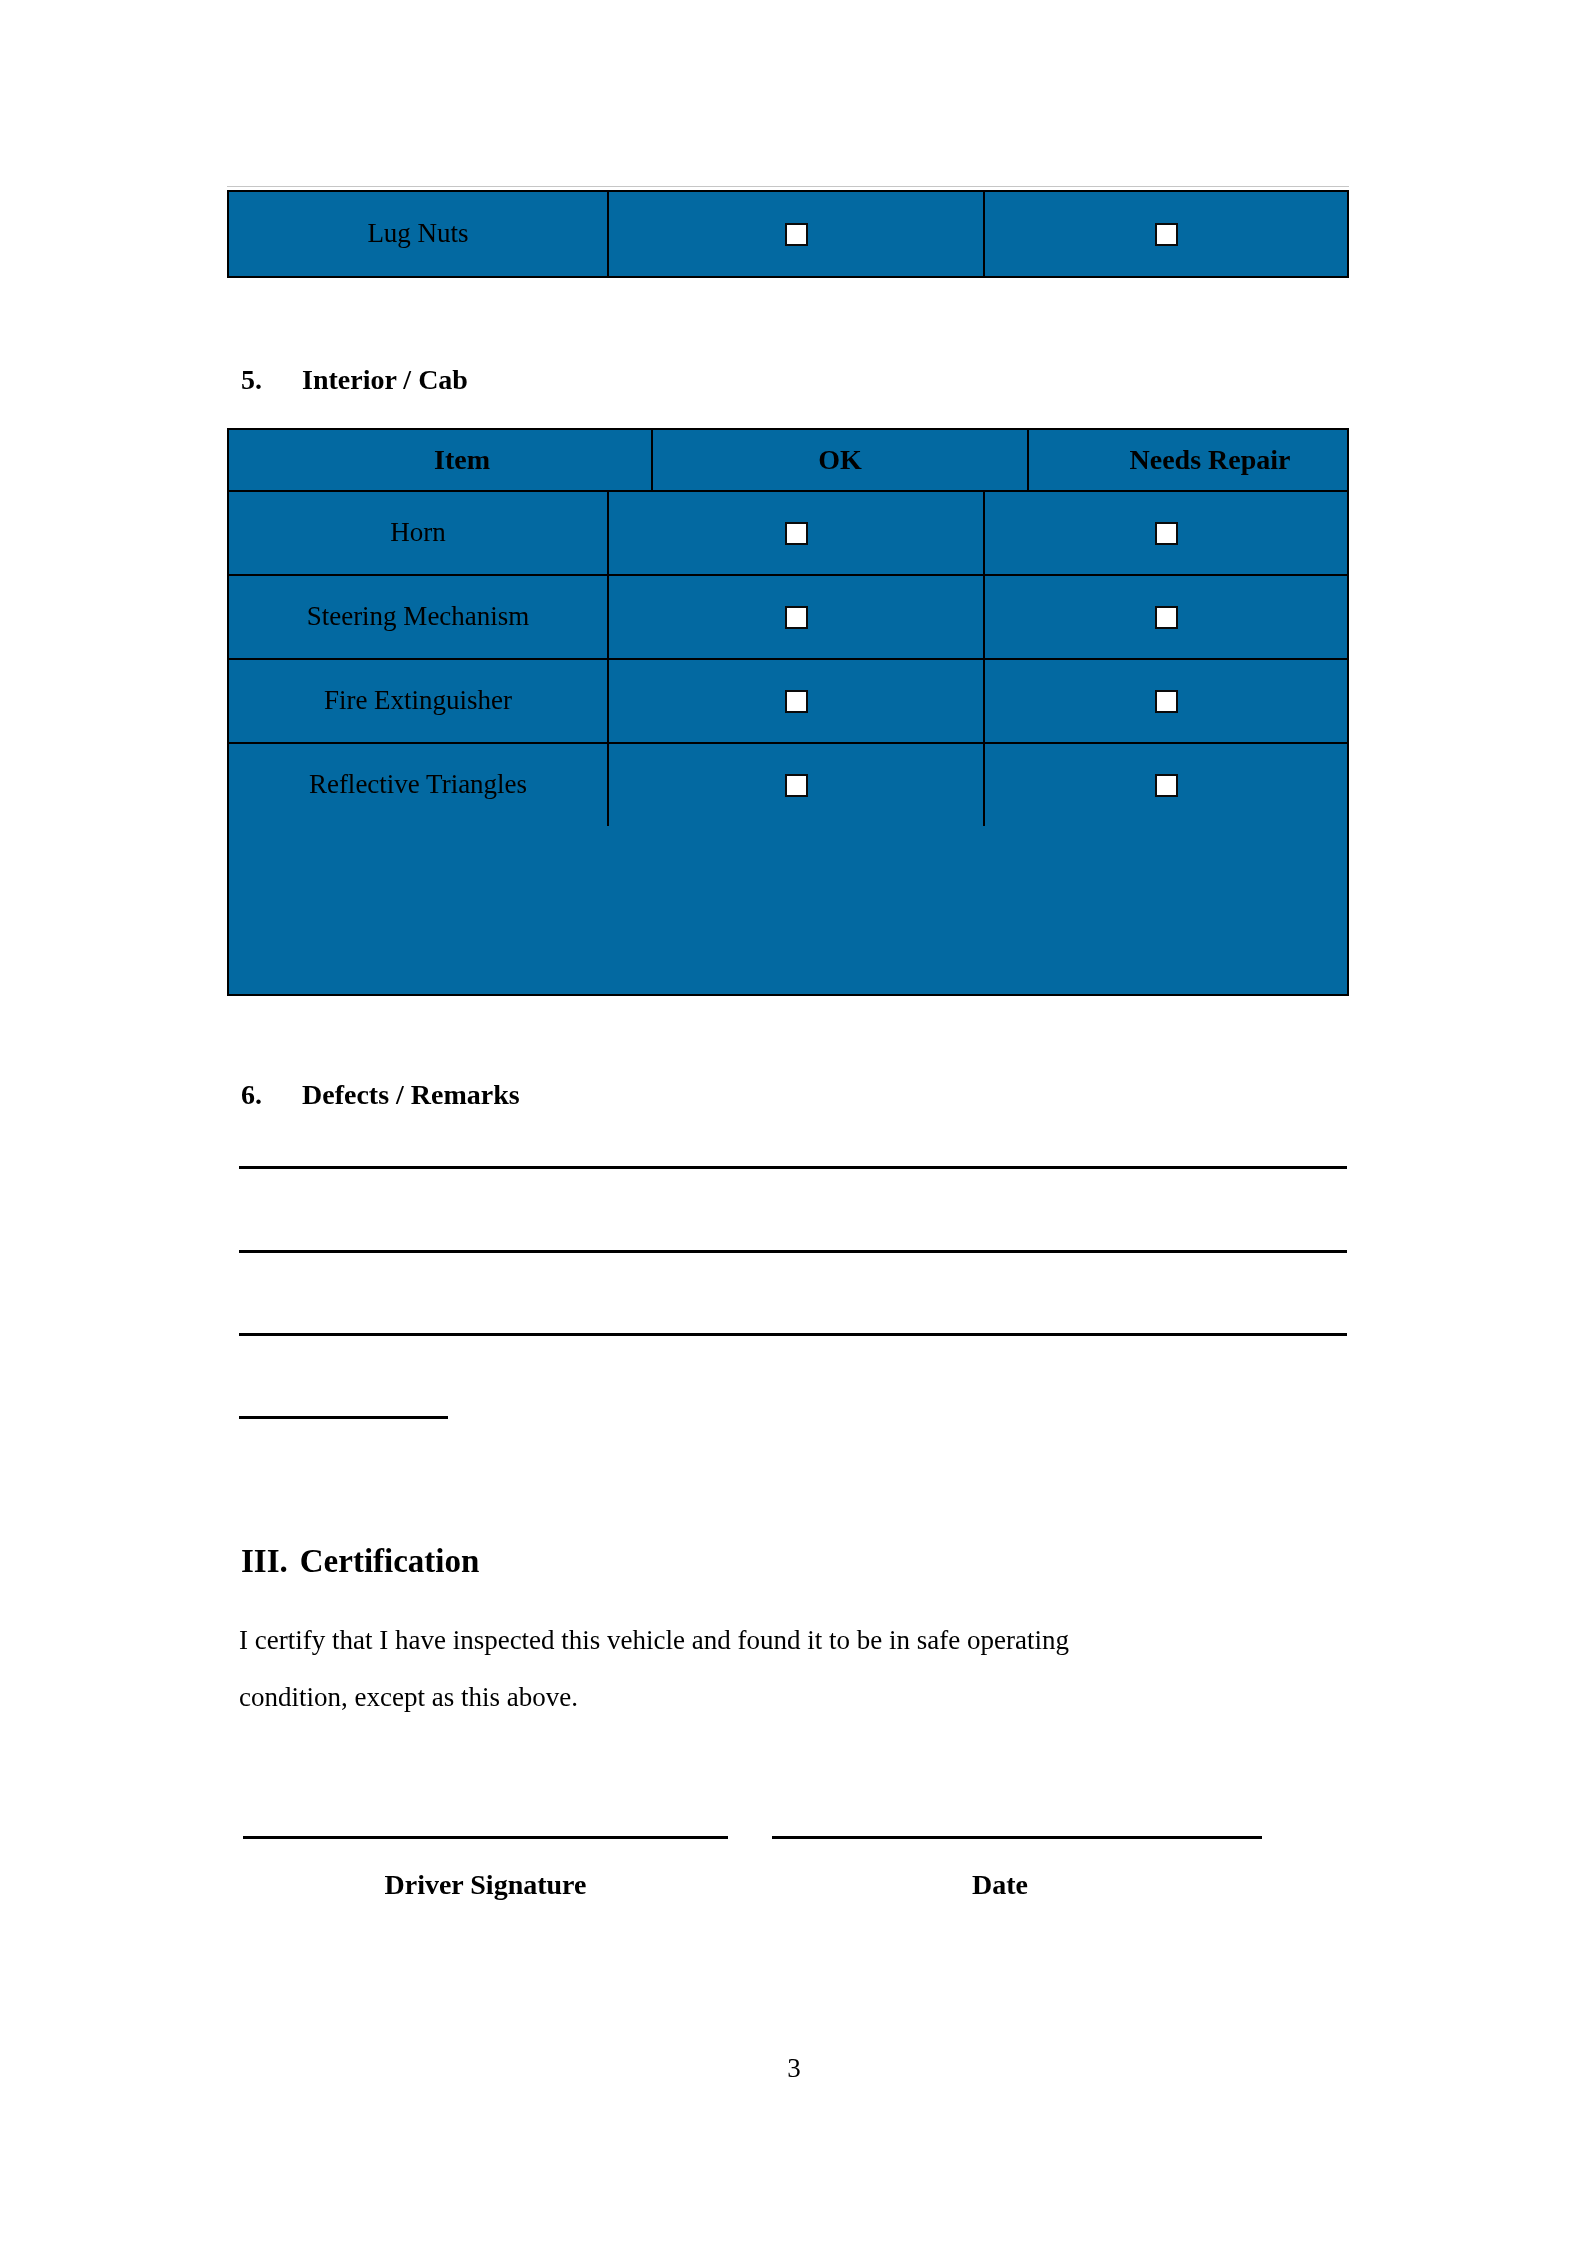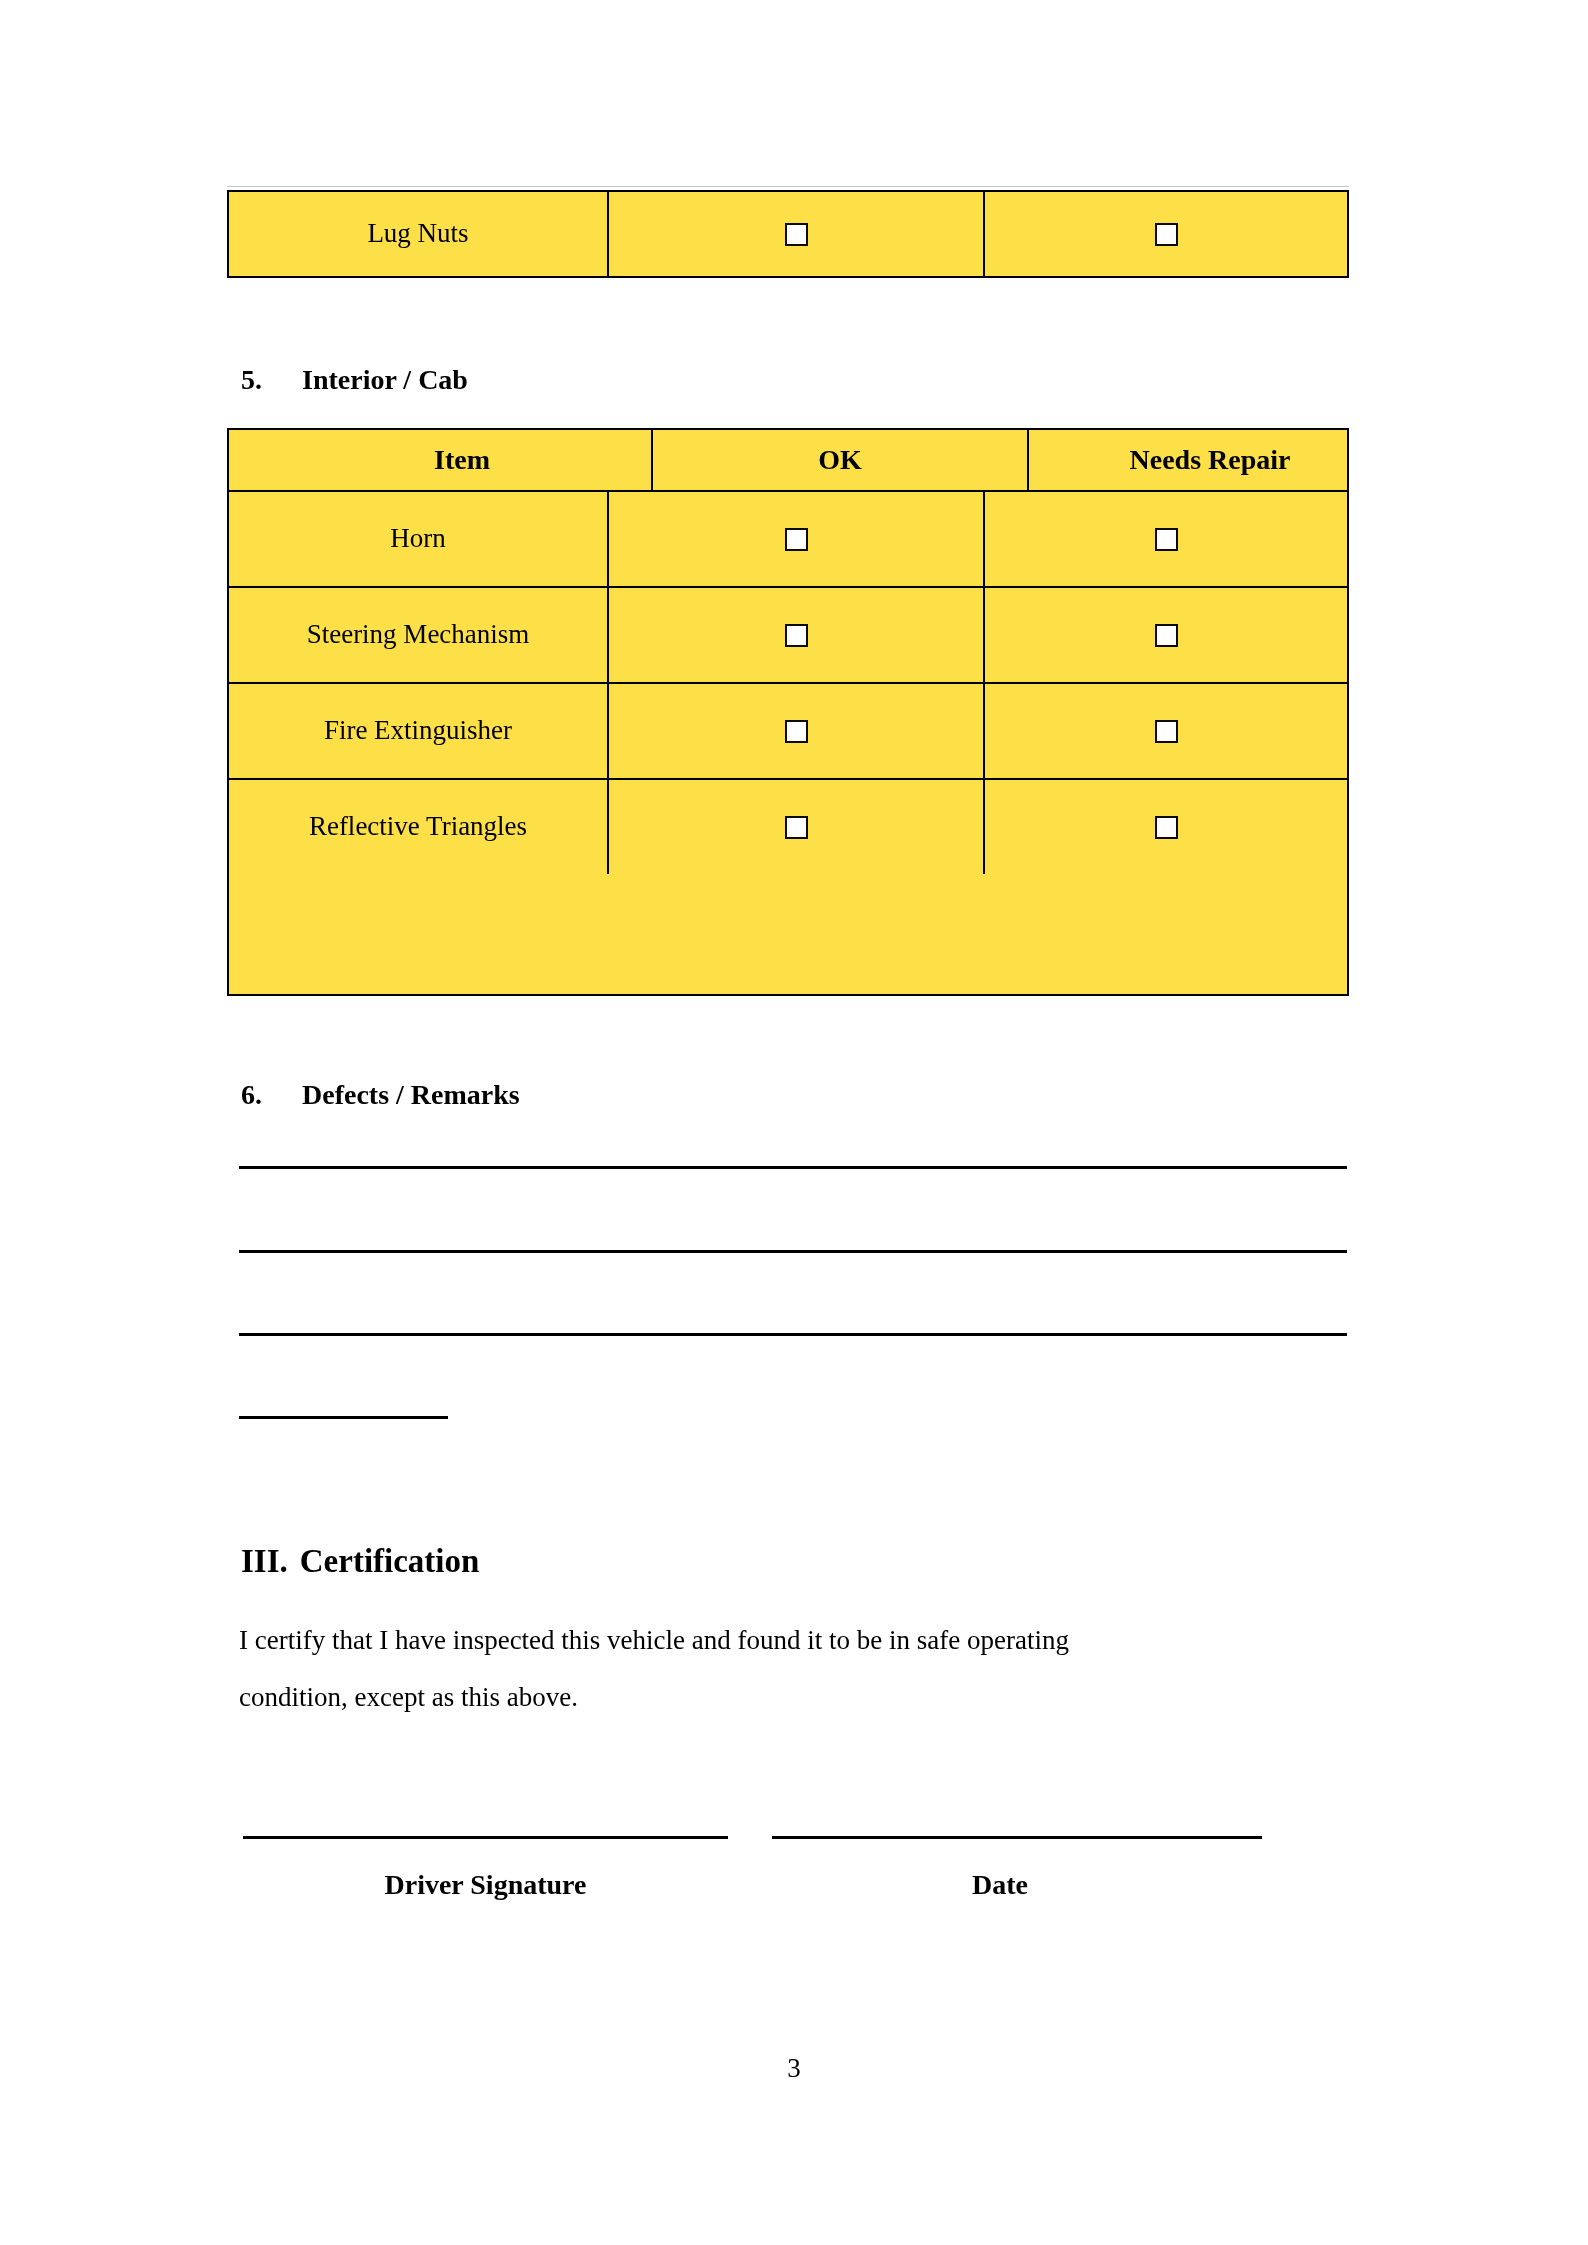--- a/index.html
+++ b/index.html
@@ -14,31 +14,31 @@
   }
   
   .pagebreak-artifact {
     position:absolute; left:227px; top:186px; width:1122px; height:1px;
     background:#c6c6c6;
   }
   
   .tbl {
     position:absolute; left:227px; width:1122px;
     border:2px solid #000; box-sizing:border-box;
-    background:#fde047;
+    background:#0369a1;
   }
   .tbl-top  { top:190px; height:88px; }
   .tbl-main { top:428px; height:568px; }
   .trow {
     display:grid; grid-template-columns:378px 376px 364px;
     box-sizing:border-box;
   }
   .tbl-top  .trow { height:84px; }
   .tbl-main .trow.header { height:60px;padding-left:44px; }
-  .tbl-main .trow.data   { height:96px; border-top:2px solid #000; }
+  .tbl-main .trow.data   { height:84px; border-top:2px solid #000; }
   .tcell {
     display:flex; align-items:center; justify-content:center;
     box-sizing:border-box;
     font-size:27px; line-height:1.15;
   }
   .tcell + .tcell { border-left:2px solid #000; }
   .trow.header .tcell { font-weight:700; font-size:28px; }
   .checkbox {
     display:inline-block; width:23px; height:23px;
     border:2px solid #0a0a0a; box-sizing:border-box;

